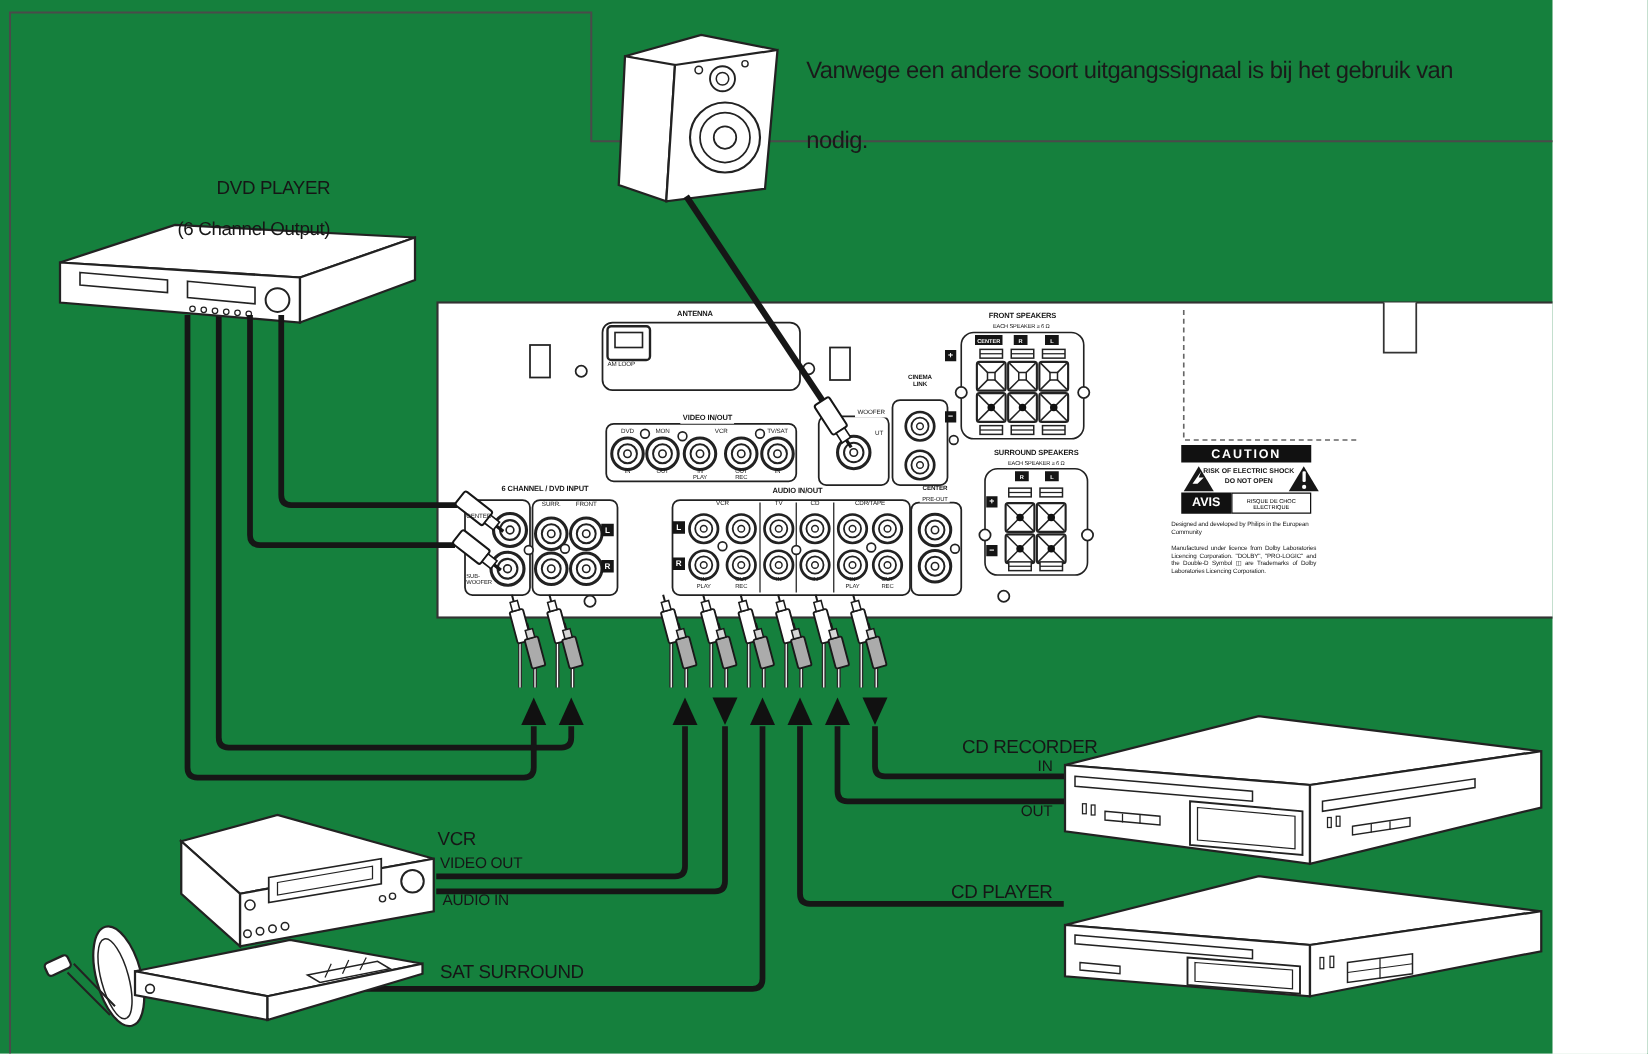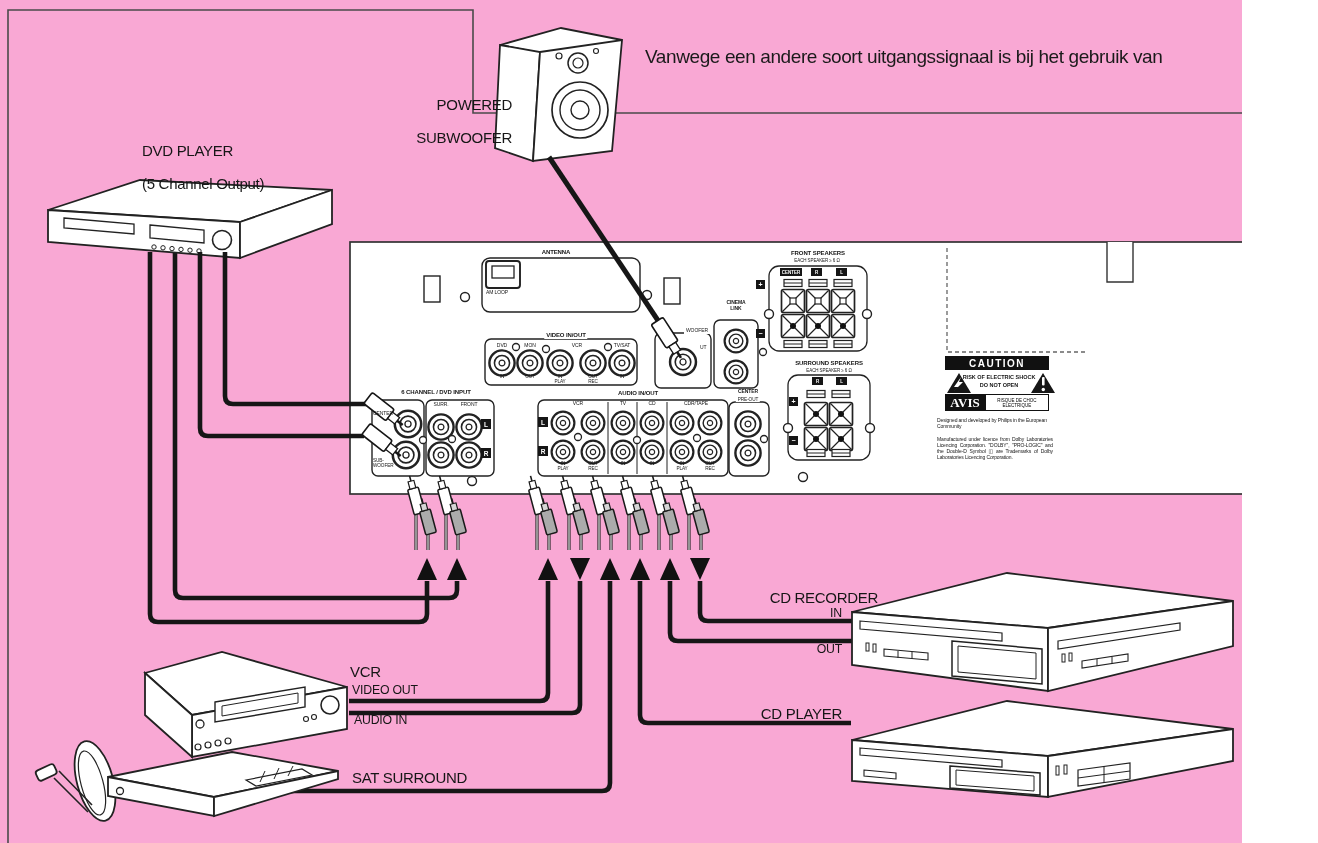--- a/index.html
+++ b/index.html
@@ -1,31 +1,31 @@
 <!DOCTYPE html>
 <html><head>
 <meta charset="utf-8">
 <style>
   html,body{margin:0;padding:0;background:#fff;}
-  .stage{position:relative;width:1242px;height:843px;background:#f9a8d4;overflow:hidden;}
+  .stage{position:relative;width:1242px;height:843px;background:#15803d;overflow:hidden;}
   svg{position:absolute;left:0;top:0;}
   .L{position:absolute;font-family:"Liberation Sans","DejaVu Sans",sans-serif;color:#161616;white-space:pre-line;line-height:1.12;z-index:2;}
   .C{transform:translateX(-50%);text-align:center;}
   .R{text-align:right;}
   .note{font-size:19px;line-height:28px;letter-spacing:-0.4px;color:#1a1a1a;}
   .dev{font-size:15px;letter-spacing:-0.3px;}
   .sub{font-size:12.3px;letter-spacing:-0.2px;}
   .t6{font-size:6px;font-weight:bold;letter-spacing:-0.1px;}
   .t5{font-size:5px;letter-spacing:-0.1px;}
   .t47{font-size:4.7px;line-height:5.1px;letter-spacing:-0.1px;}
   .t45{font-size:4.5px;line-height:5px;letter-spacing:-0.1px;}
   .wb{background:#fff;padding:0 2px;}
   .tab{position:absolute;background:#151515;color:#fff;display:flex;align-items:center;justify-content:center;font-family:"Liberation Sans",sans-serif;font-weight:bold;z-index:2;}
   .cautionbar{position:absolute;left:945px;top:356px;width:104px;height:14px;background:#111;color:#fff;display:flex;align-items:center;justify-content:center;font-family:"Liberation Sans",sans-serif;font-weight:bold;font-size:10px;letter-spacing:1.5px;z-index:2;}
-  .avis{position:absolute;left:945px;top:394px;width:40px;height:17px;background:#111;color:#fff;display:flex;align-items:center;justify-content:center;font-family:Liberation Serif, serif;font-weight:bold;font-size:13px;z-index:2;}
+  .avis{position:absolute;left:945px;top:394px;width:40px;height:17px;background:#111;color:#fff;display:flex;align-items:center;justify-content:center;font-family:Liberation Sans, sans-serif;font-weight:bold;font-size:10px;z-index:2;}
   .risque{position:absolute;left:985px;top:394px;width:64px;height:17px;border:1.3px solid #111;box-sizing:border-box;display:flex;align-items:center;justify-content:center;text-align:center;font-family:"Liberation Sans",sans-serif;font-size:4.5px;line-height:5px;white-space:pre-line;z-index:2;}
   .just{text-align:justify;}
 </style>
 </head>
 <body>
 
 <div class="stage">
 
 <svg width="1318" height="843" viewBox="0 0 1318 843">
   <defs>
@@ -327,29 +327,26 @@
     <polygon points="570,558 590,558 580,580"></polygon>
     <polygon points="600,580 620,580 610,558"></polygon>
     <polygon points="630,580 650,580 640,558"></polygon>
     <polygon points="660,580 680,580 670,558"></polygon>
     <polygon points="690,558 710,558 700,580"></polygon>
   </g>
 </svg>
 
 <div class="L note" style="left:645px;top:15px;">
   <div>Vanwege een andere soort uitgangssignaal is bij het gebruik van</div>
+  <div>nodig.</div>
 </div>
 
-<div class="L dev" style="left:142px;top:126px;">
+<div class="L dev" style="left:142px;top:126px;text-align:right;">
   <div>DVD PLAYER</div>
-  <div>(5 Channel Output)</div>
-</div>
-<div class="L dev R" style="left:390px;top:80px;width:122px;">
-  <div>POWERED</div>
-  <div>SUBWOOFER</div>
+  <div>(6 Channel Output)</div>
 </div>
 <div class="L dev" style="left:350px;top:664px;">VCR</div>
 <div class="L sub" style="left:352px;top:684px;">VIDEO OUT</div>
 <div class="L sub" style="left:354px;top:714px;">AUDIO IN</div>
 <div class="L dev" style="left:352px;top:770px;">SAT SURROUND</div>
 <div class="L dev R" style="left:736px;top:590px;width:142px;">CD RECORDER</div>
 <div class="L sub R" style="left:760px;top:607px;width:82px;">IN</div>
 <div class="L sub R" style="left:760px;top:643px;width:82px;">OUT</div>
 <div class="L dev R" style="left:700px;top:706px;width:142px;">CD PLAYER</div>
 

